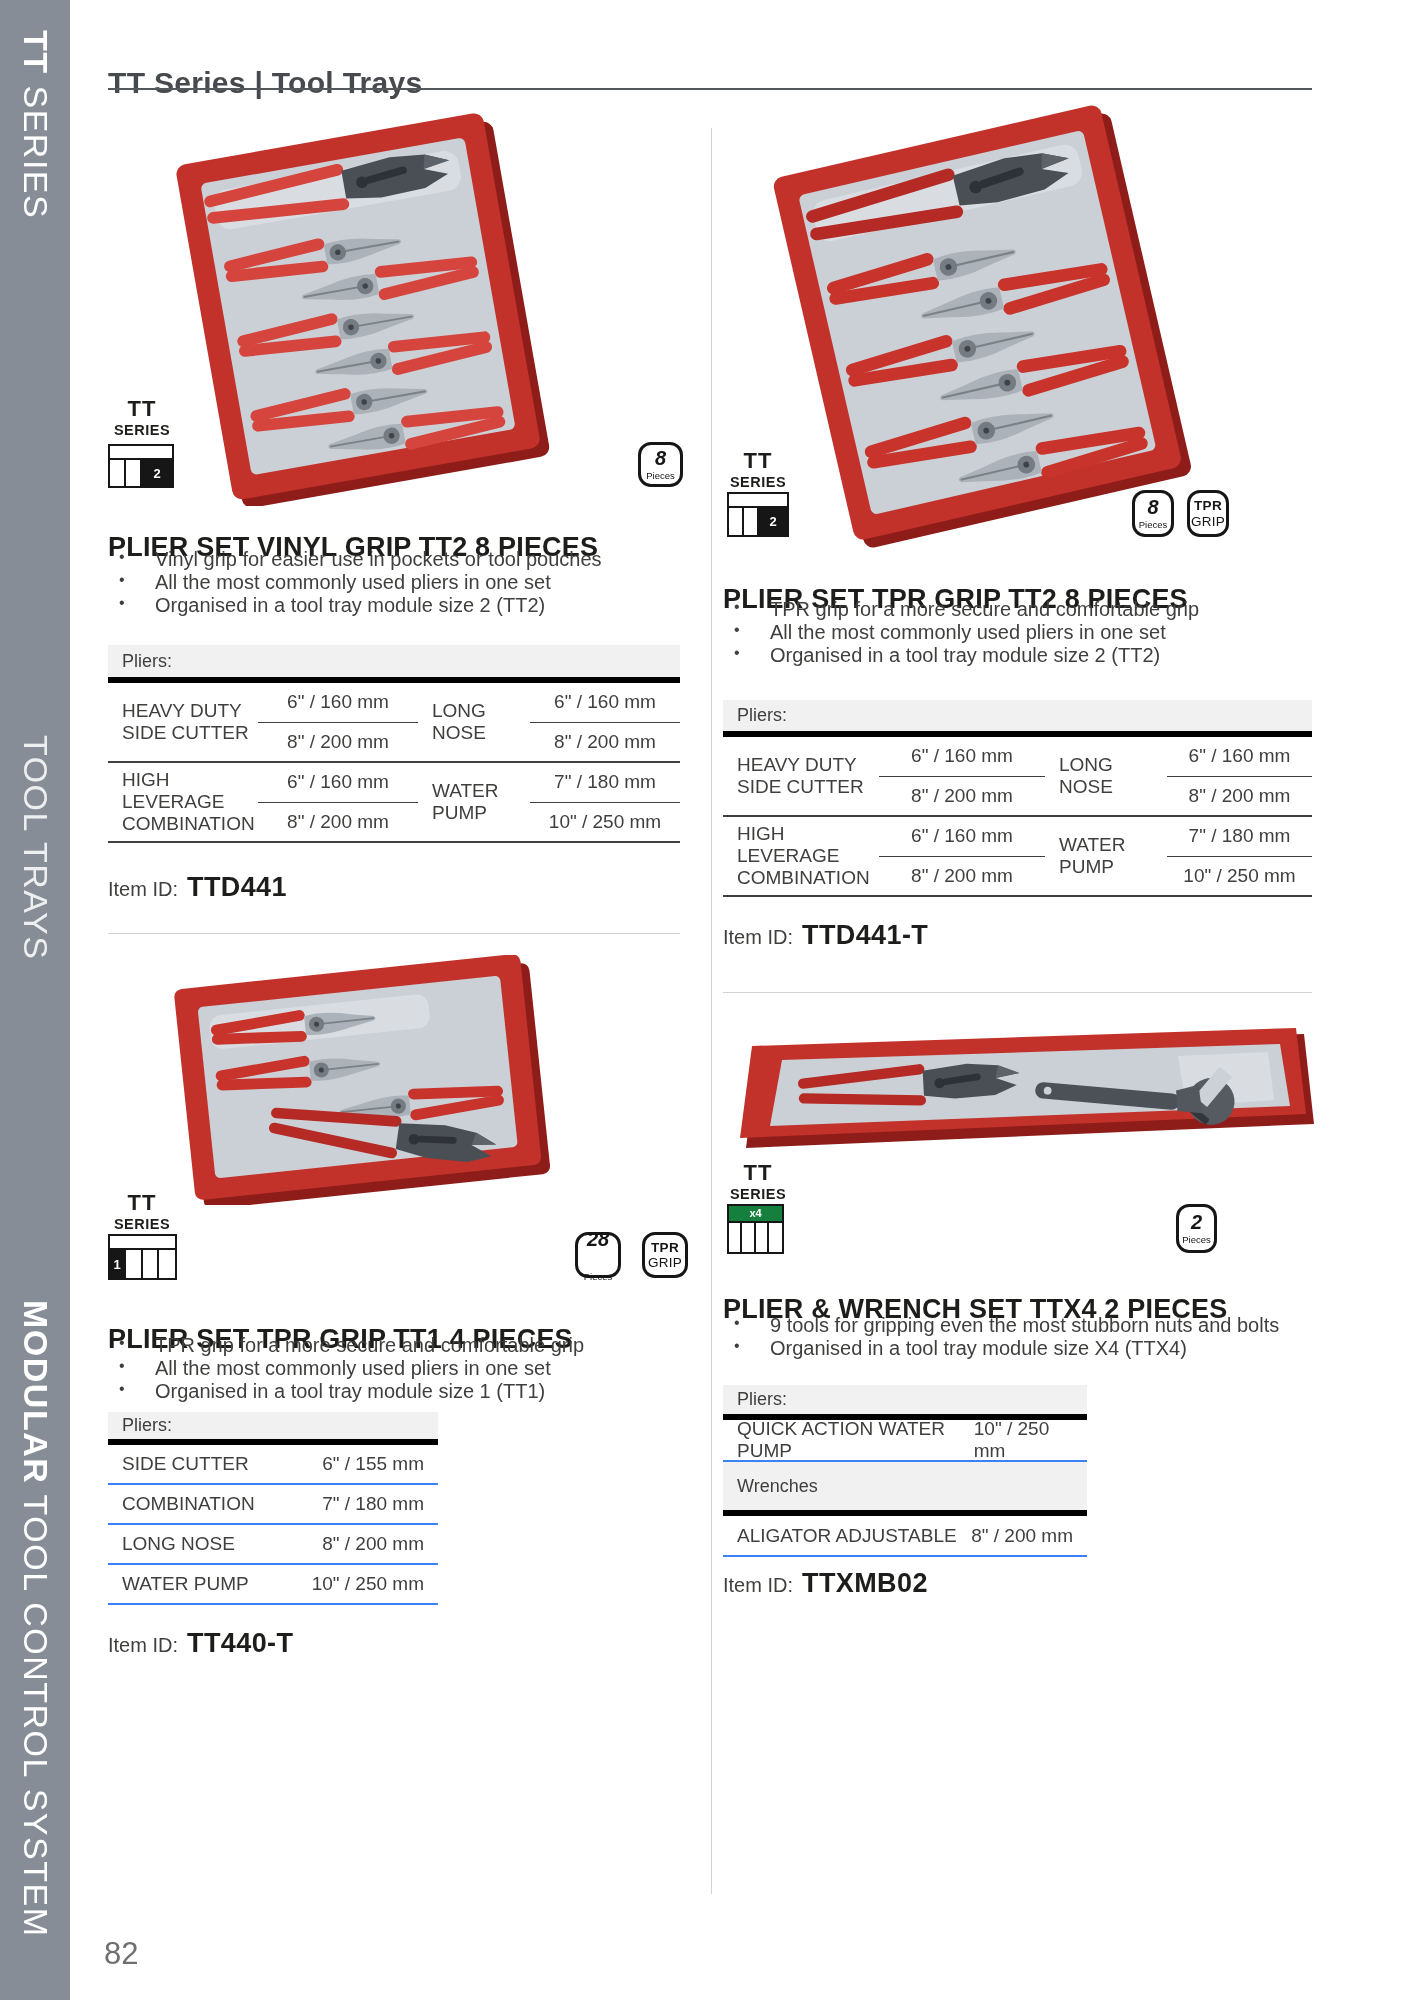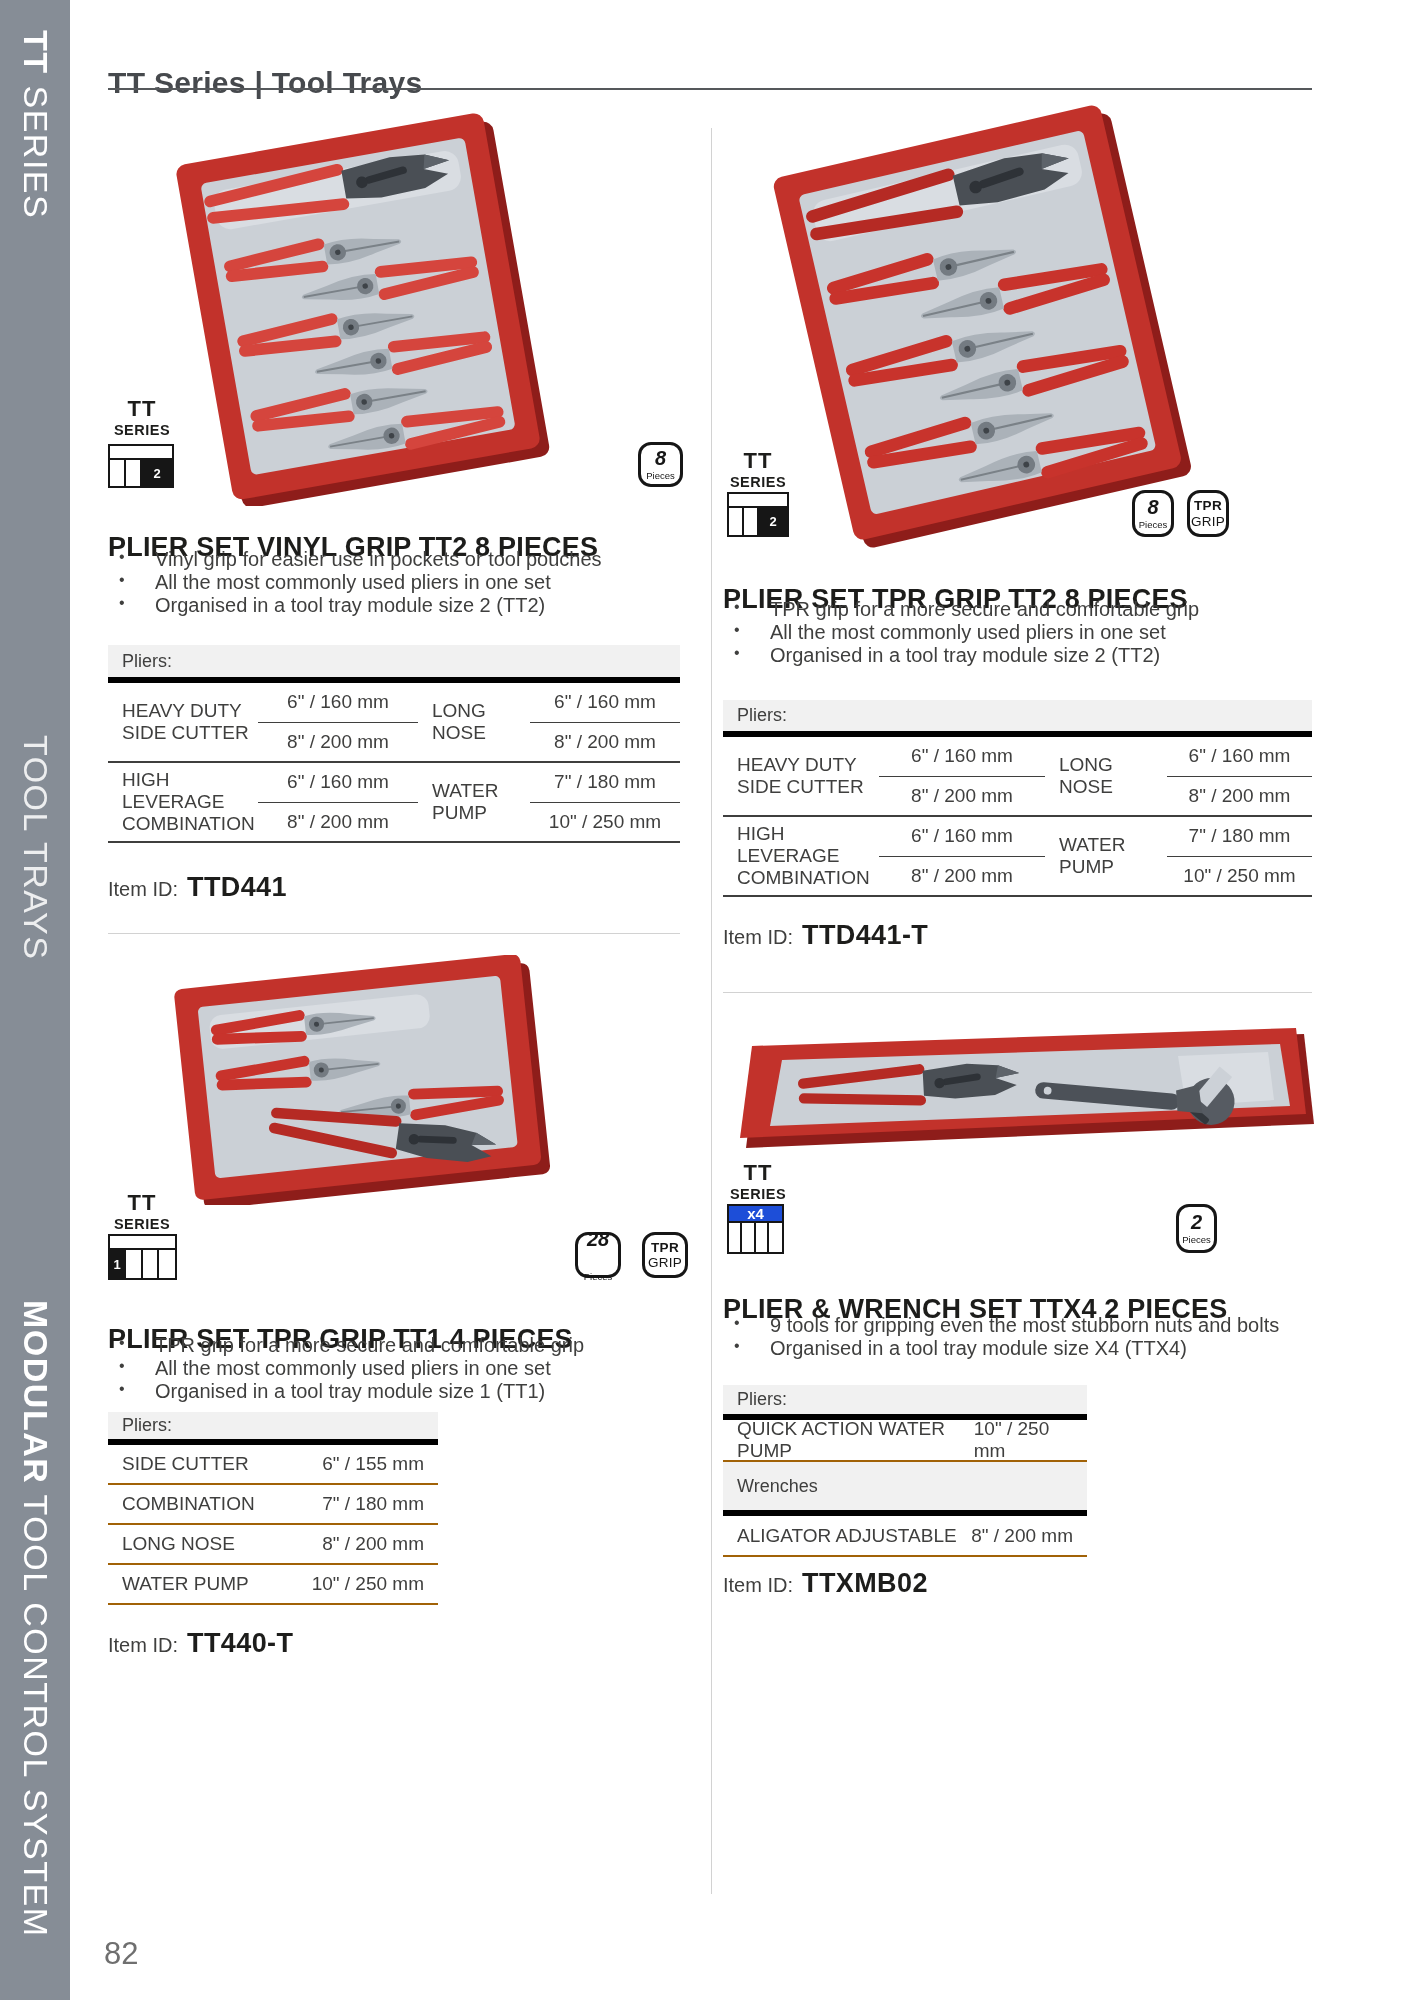--- a/index.html
+++ b/index.html
@@ -19,21 +19,21 @@
 
   .col-divider{position:absolute;left:711px;top:128px;width:1px;height:1766px;background:#d2d2d2;}
   .h-divider{position:absolute;height:1px;background:#d2d2d2;}
 
   
   .series-label{position:absolute;text-align:center;color:#1d1d1b;line-height:1;}
   .series-label .l1{font-size:22px;font-weight:800;letter-spacing:1px;}
   .series-label .l2{font-size:14.5px;font-weight:600;letter-spacing:0.5px;margin-top:3px;}
   .mod-icon{position:absolute;border:2.5px solid #161616;background:#ffffff;display:flex;flex-direction:column;box-sizing:border-box;}
   .mi-toprow{height:12px;border-bottom:2px solid #161616;display:flex;align-items:center;justify-content:center;}
-  .mi-toprow.black{height:15px;background:#1d4ed8;color:#ffffff;font-size:15px;font-weight:800;line-height:1;}
+  .mi-toprow.black{height:15px;background:#15803d;color:#ffffff;font-size:11px;font-weight:800;line-height:1;}
   .mi-bottom{flex:1;display:flex;}
   .mi-cell{border-right:2px solid #161616;box-sizing:border-box;}
   .mi-cell:last-child{border-right:none;}
   .mi-cell.black{background:#161616;color:#ffffff;display:flex;align-items:center;justify-content:center;font-size:13px;font-weight:800;}
 
   
   .rbadge{position:absolute;box-sizing:border-box;border:3px solid #161616;border-radius:13px;background:#fff;display:flex;flex-direction:column;align-items:center;justify-content:center;color:#161616;line-height:1;}
   .rbadge .num{font-size:20px;font-weight:800;font-style:italic;}
   .rbadge .sub{font-size:9.5px;margin-top:3px;}
   .rbadge .g1{font-size:13.5px;font-weight:800;letter-spacing:0.3px;}
@@ -47,21 +47,21 @@
   .bullet .bt{flex:1;}
 
   
   .spec-table{position:absolute;color:#3f3f3e;}
   .spec-head{background:#f1f1f1;border-bottom:6px solid #000000;font-size:18px;display:flex;align-items:center;padding-left:14px;box-sizing:border-box;}
   .row4{display:flex;border-bottom:2px solid #3f3f3e;height:78px;}
   .row4 .name{display:flex;align-items:center;font-size:19px;box-sizing:border-box;padding-left:14px;}
   .row4 .sizes{display:flex;flex-direction:column;}
   .row4 .sizes .sz{flex:1;display:flex;align-items:center;justify-content:center;font-size:19px;}
   .row4 .sizes .sz:first-child{border-bottom:1.5px solid #3f3f3e;}
-  .row2{display:flex;align-items:center;justify-content:space-between;border-bottom:2px solid #a16207;font-size:19px;box-sizing:border-box;padding:0 14px;}
+  .row2{display:flex;align-items:center;justify-content:space-between;border-bottom:2px solid #3b82f6;font-size:19px;box-sizing:border-box;padding:0 14px;}
 
   
   .item-id{position:absolute;display:flex;align-items:baseline;}
   .item-id .lbl{font-size:20px;color:#3f3f3e;}
   .item-id .val{font-size:27px;font-weight:800;color:#1d1d1b;margin-left:9px;letter-spacing:0.4px;}
 
   .page-num{position:absolute;left:104px;top:1936px;font-size:31px;color:#6f6f6f;}
 
   .photo{position:absolute;}
   .defs-hidden{position:absolute;width:0;height:0;overflow:hidden;}

